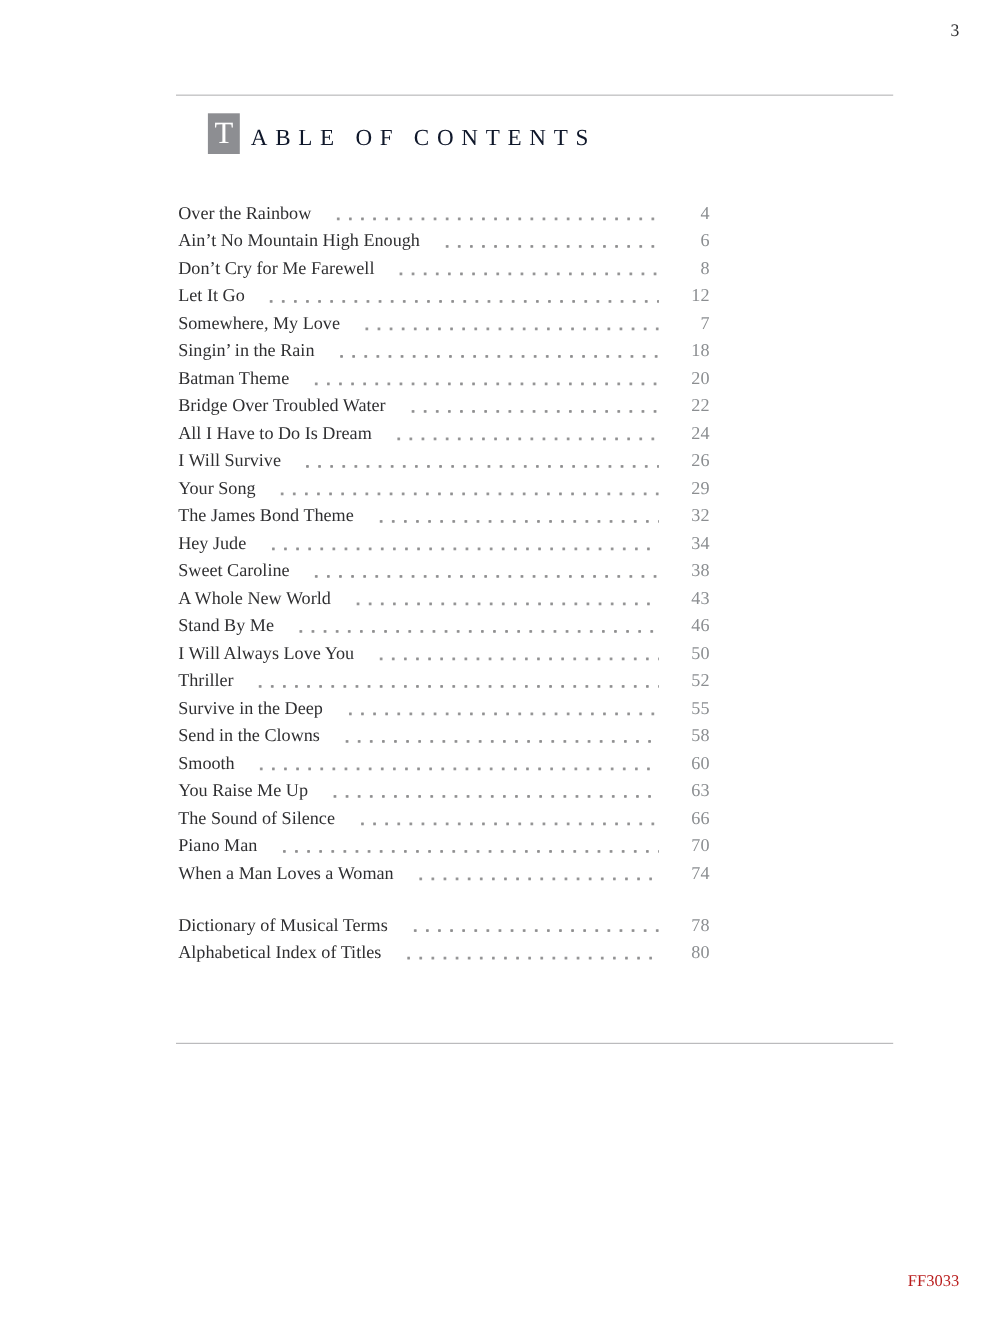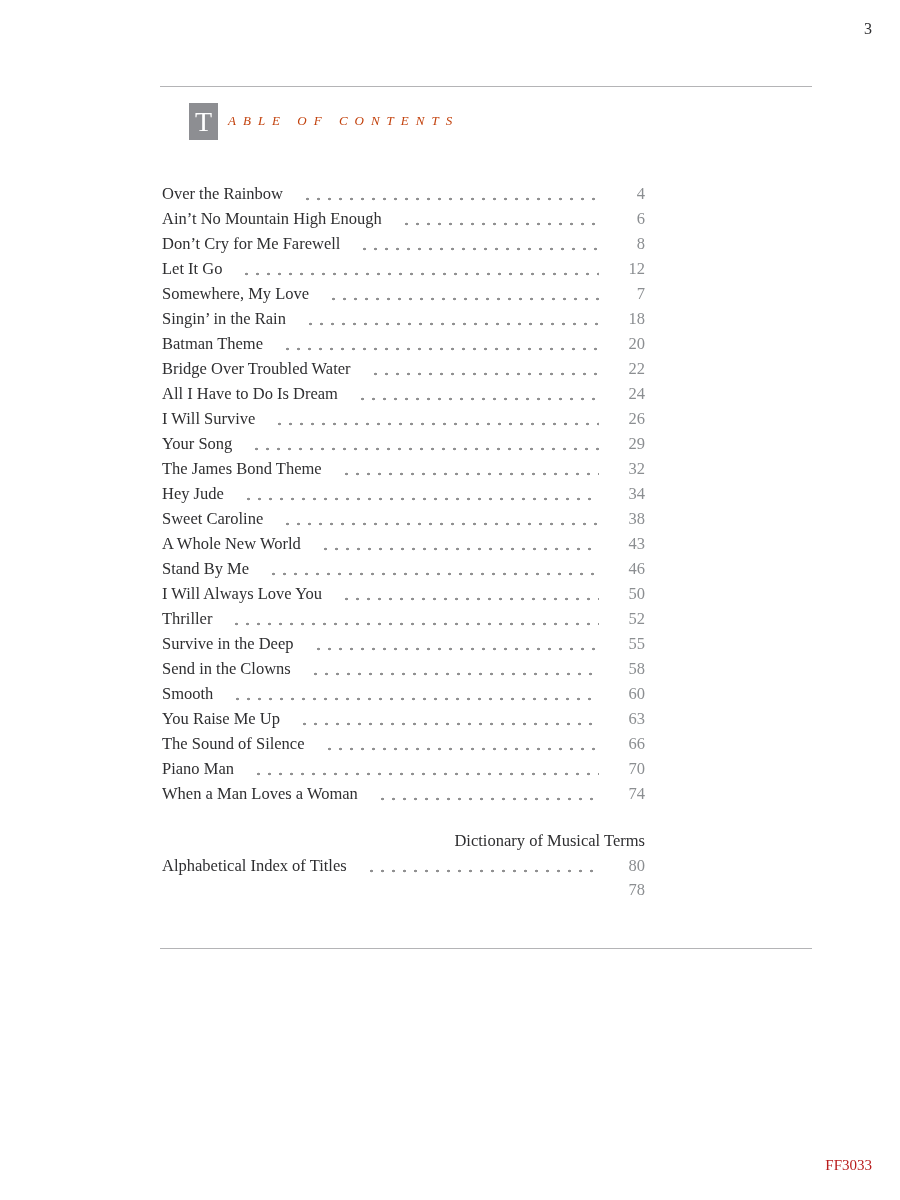--- a/index.html
+++ b/index.html
@@ -45,45 +45,43 @@
     font-size: 28px;
     display: flex;
     align-items: center;
     justify-content: center;
     line-height: 1;
   }
   .title-rest {
     position: absolute;
     left: 228px;
     top: 113px;
-    font-size: 13px;
+    font-size: 21px;
     letter-spacing: 7px;
-    color: #c2410c;
+    color: #0f172a;
     white-space: nowrap;
-    font-style: italic;
   }
 
   .toc {
     position: absolute;
     left: 162px;
     top: 181px;
     width: 483px;
   }
   .toc-row {
     display: flex;
-    align-items: flex-end;
+    align-items: flex-start;
     height: 25px;
     line-height: 25px;
     font-size: 16.5px;
     color: #2f2f31;
     gap: 12px;
   }
   .toc-row.back-first {
     margin-top: 22px;
-    flex-direction: column;
   }
   .song-title {
     white-space: nowrap;
   }
   .dot-leader {
     flex: 1;
     align-self: stretch;
     margin: 0 4px 0 7px;
     background-image: radial-gradient(circle, #8f8f90 1.1px, rgba(0,0,0,0) 1.6px);
     background-size: 11px 6px;

